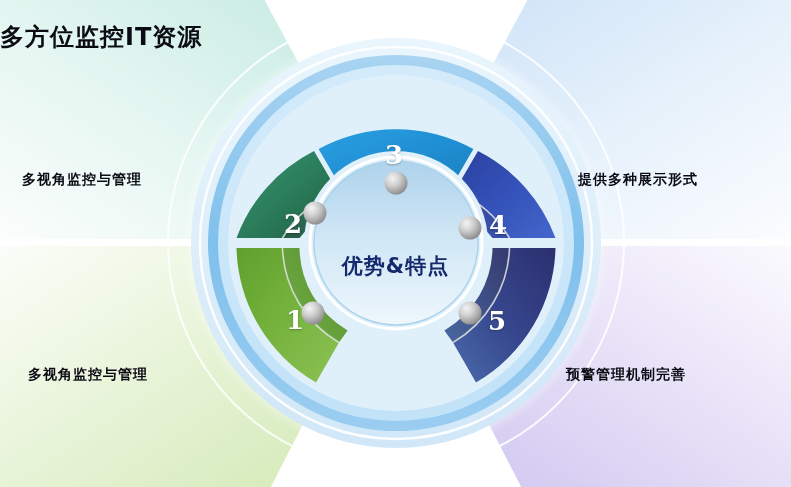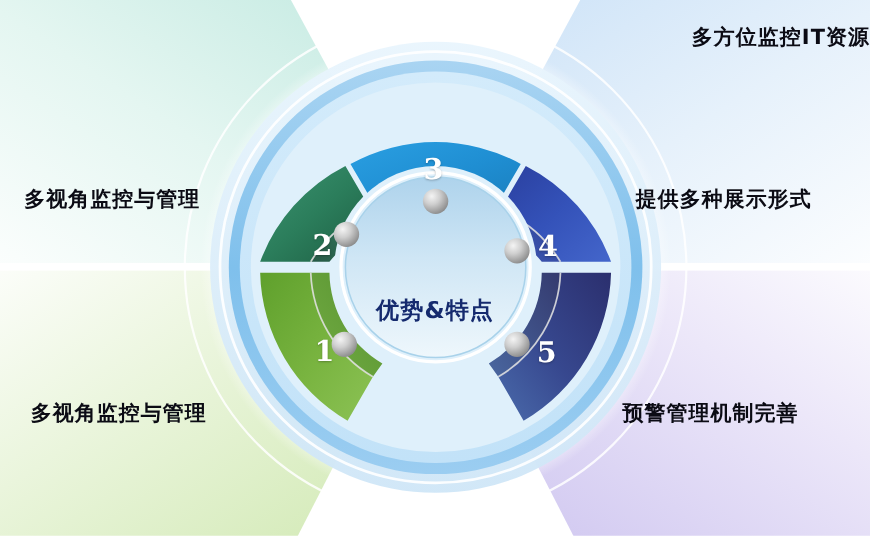--- a/index.html
+++ b/index.html
@@ -9,43 +9,42 @@
     font-family:"DejaVu Sans","Liberation Sans",sans-serif;
     position:relative;
   }
   #stage{position:absolute;inset:0;width:791px;height:487px;}
   #stage svg{display:block;width:791px;height:487px;}
 
   .label{
     position:absolute;
     font-family:"DejaVu Sans","Liberation Sans",sans-serif;
     font-weight:bold;
-    font-size:19px;
+    font-size:14px;
     color:#0b0b14;
     letter-spacing:1px;
     white-space:nowrap;
     line-height:1;
   }
-  .lbl-top{left:0;right:0;top:25px;text-align:right;font-size:19px;}
+  .lbl-top{left:0;right:0;top:25px;text-align:left;font-size:24px;}
   .lbl-ml{left:22px;top:172px;}
   .lbl-bl{left:28px;top:367px;}
   .lbl-mr{left:578px;top:172px;}
   .lbl-br{left:566px;top:367px;text-align:right;}
 
   .center-text{
     position:absolute;
     left:0;right:0;top:252px;
     text-align:center;
     font-family:"DejaVu Sans","Liberation Sans",sans-serif;
     font-weight:bold;
     font-size:21px;
     color:#152a6e;
     letter-spacing:1px;
     white-space:nowrap;
-    margin-top:16px;
   }
 
   .num{
     position:absolute;
     font-family:"DejaVu Serif","Liberation Serif",serif;
     font-weight:bold;
     font-size:26px;
     color:#ffffff;
     line-height:1;
     text-shadow:0 1px 2px rgba(0,0,0,.28);

